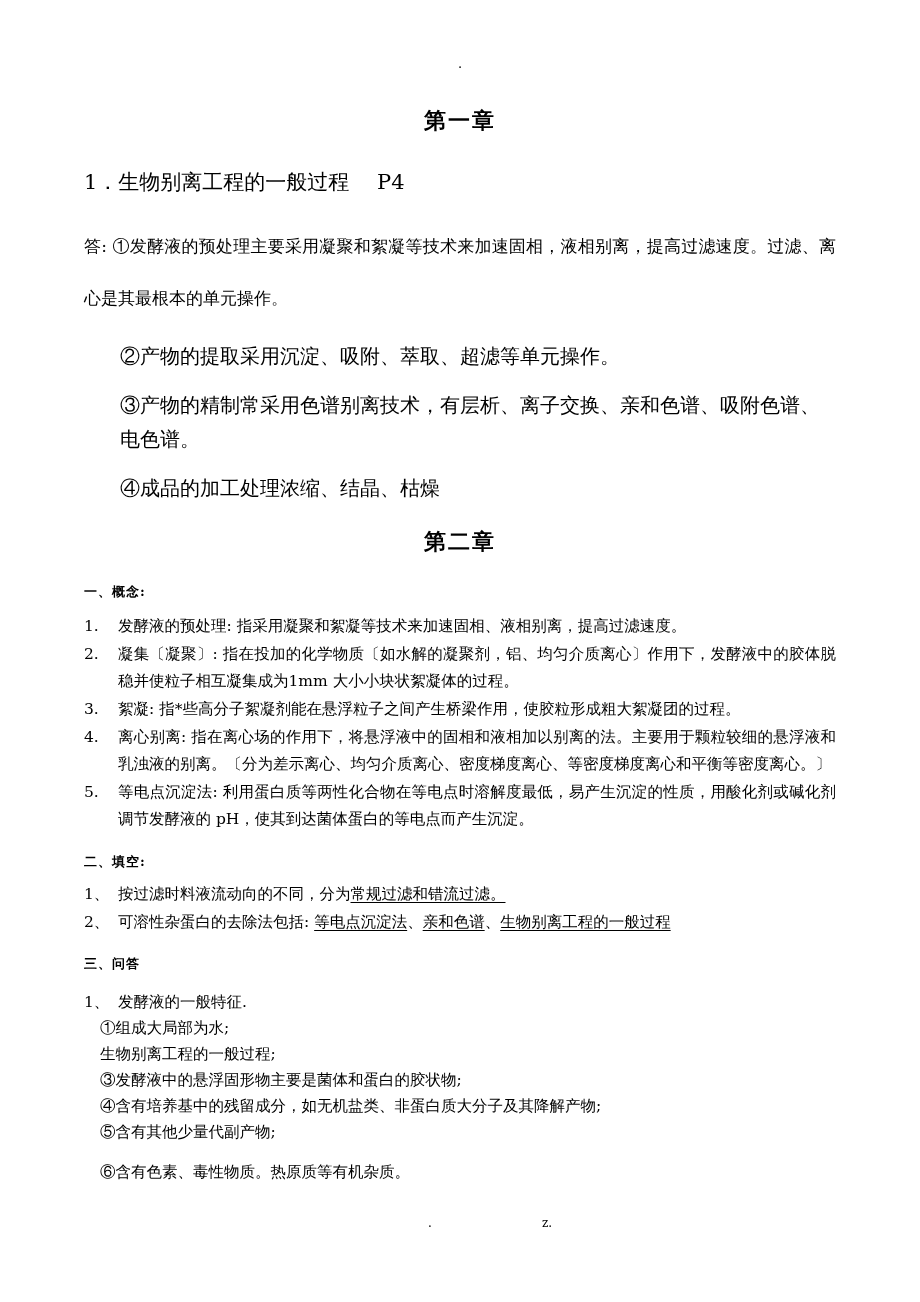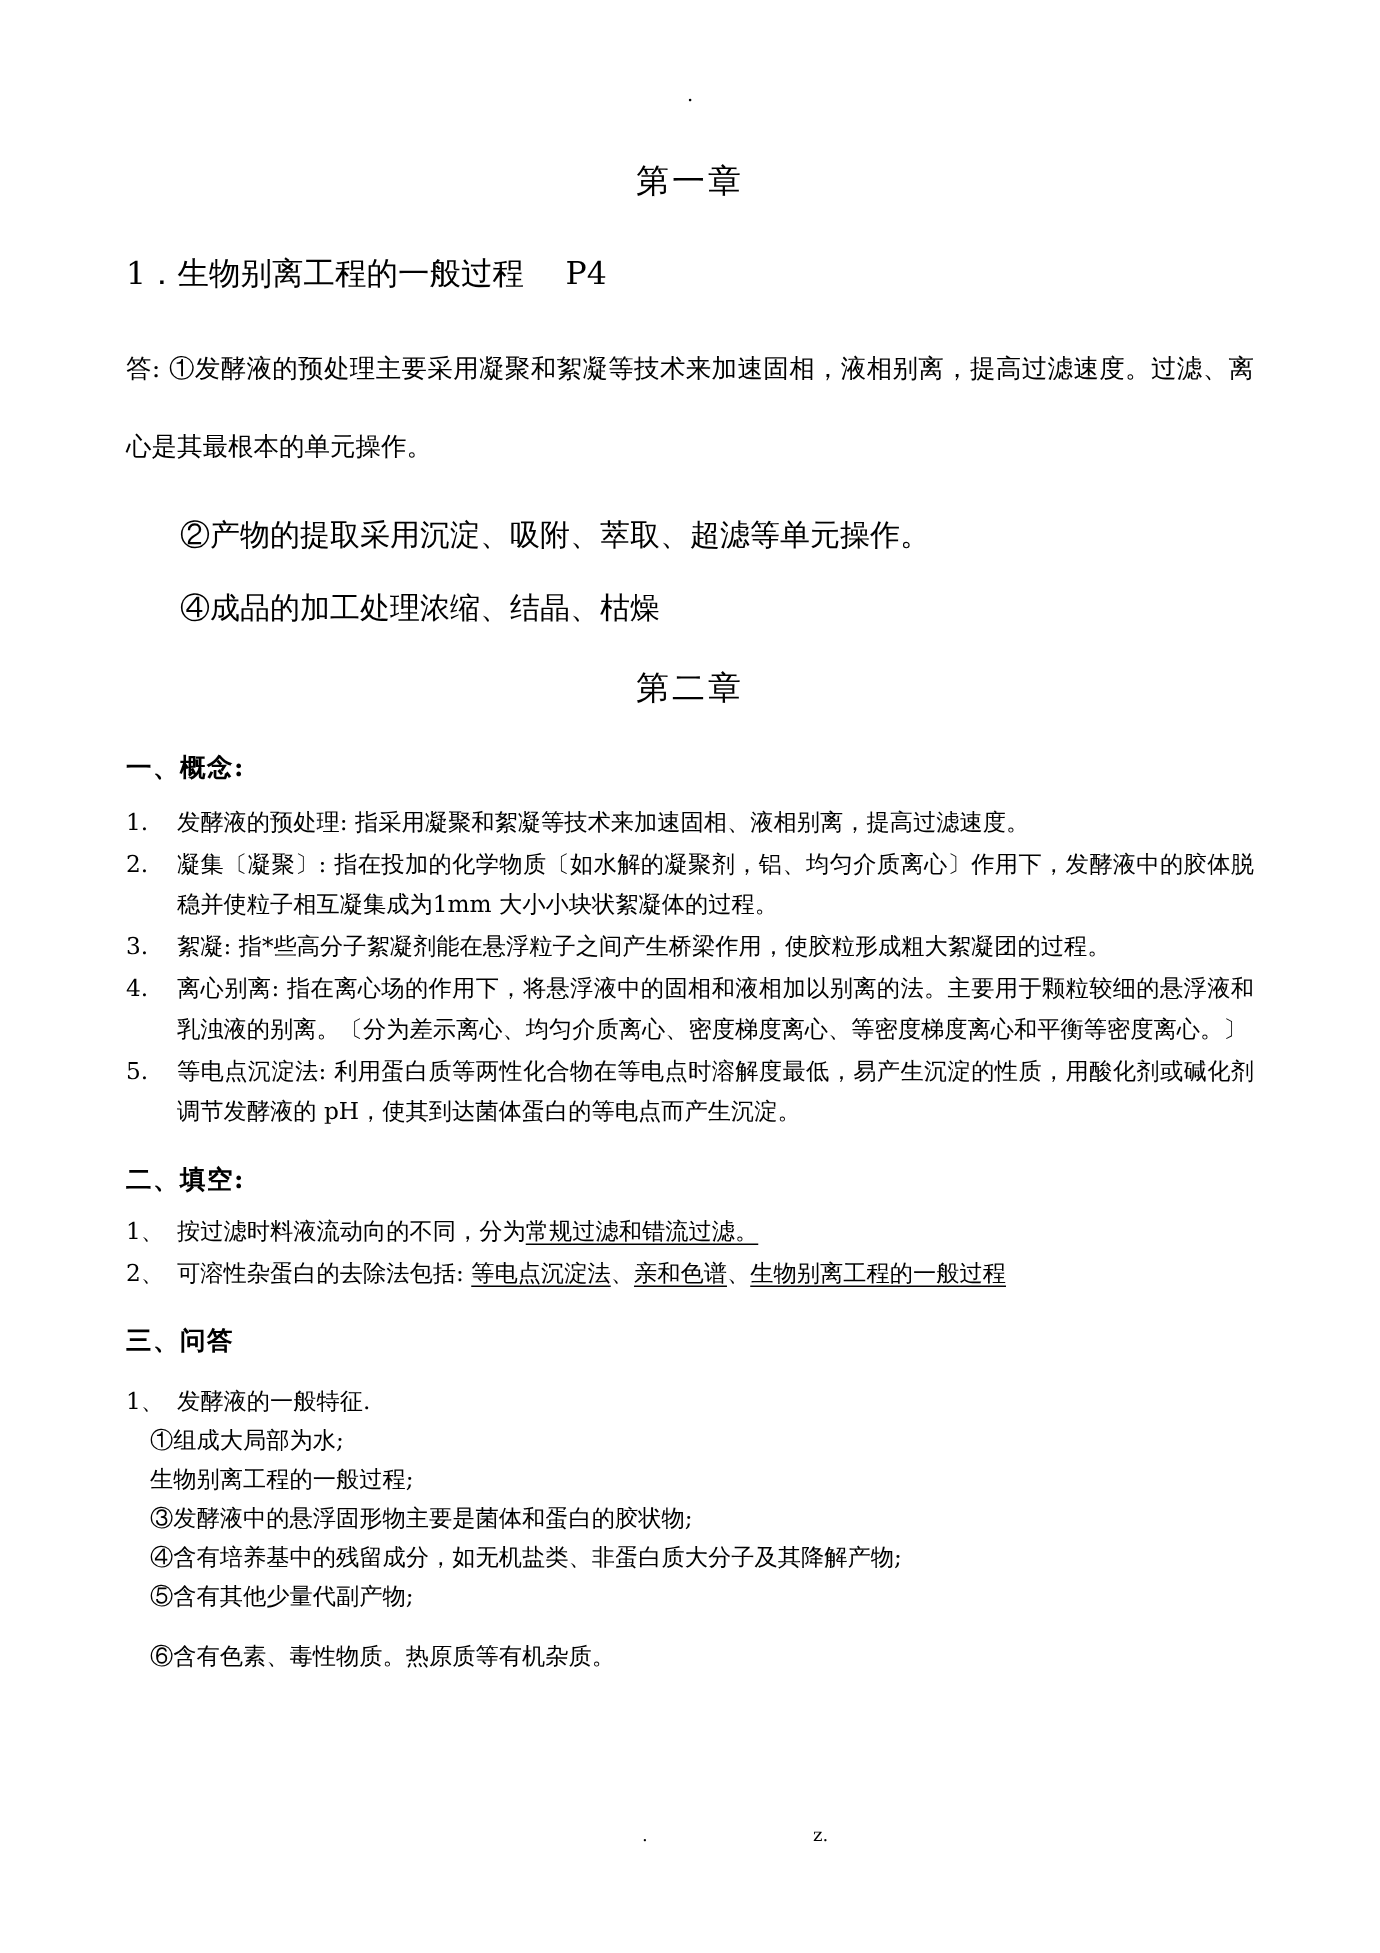--- a/index.html
+++ b/index.html
@@ -19,21 +19,21 @@
   }
   .header-mark {
     text-align: center;
     font-size: 13px;
     height: 16px;
     margin-bottom: 34px;
   }
   .chapter-title {
     text-align: center;
     font-size: 22px;
-    font-weight: normal;
+    font-weight: bold;
     letter-spacing: 2px;
   }
   .c1-title { margin-top: 10px; }
   .c1-question {
     margin-top: 32px;
     font-size: 21px;
   }
   .c1-answer {
     margin-top: 24px;
     font-size: 17px;
@@ -41,21 +41,21 @@
     text-align: justify;
   }
   .c1-point {
     margin-top: 15px;
     padding-left: 36px;
     font-size: 20px;
     line-height: 34px;
   }
   .c2-title { margin-top: 22px; }
   .section-heading {
-    font-size: 17px;
+    font-size: 13px;
     font-weight: bold;
     letter-spacing: 1px;
   }
   .h-concepts { margin-top: 26px; }
   .concept-list { margin-top: 12px; }
   .concept-item {
     display: flex;
     font-size: 15.5px;
     line-height: 27px;
     margin-top: 1px;
@@ -111,20 +111,21 @@
 
   <div class="header-mark">.</div>
 
   <div class="chapter-title c1-title">第一章</div>
 
   <div class="c1-question">1．生物别离工程的一般过程　 P4</div>
 
   <div class="c1-answer">答: ①发酵液的预处理主要采用凝聚和絮凝等技术来加速固相，液相别离，提高过滤速度。过滤、离心是其最根本的单元操作。</div>
 
   <div class="c1-point">②产物的提取采用沉淀、吸附、萃取、超滤等单元操作。</div>
+  <div class="c1-point">③产物的精制常采用色谱别离技术，有层析、离子交换、亲和色谱、吸附色谱、电色谱。</div>
   <div class="c1-point">④成品的加工处理浓缩、结晶、枯燥</div>
 
   <div class="chapter-title c2-title">第二章</div>
 
   <div class="section-heading h-concepts">一、概念:</div>
 
   <div class="concept-list">
     <div class="concept-item">
       <span class="num">1.</span>
       <span class="txt">发酵液的预处理: 指采用凝聚和絮凝等技术来加速固相、液相别离，提高过滤速度。</span>

